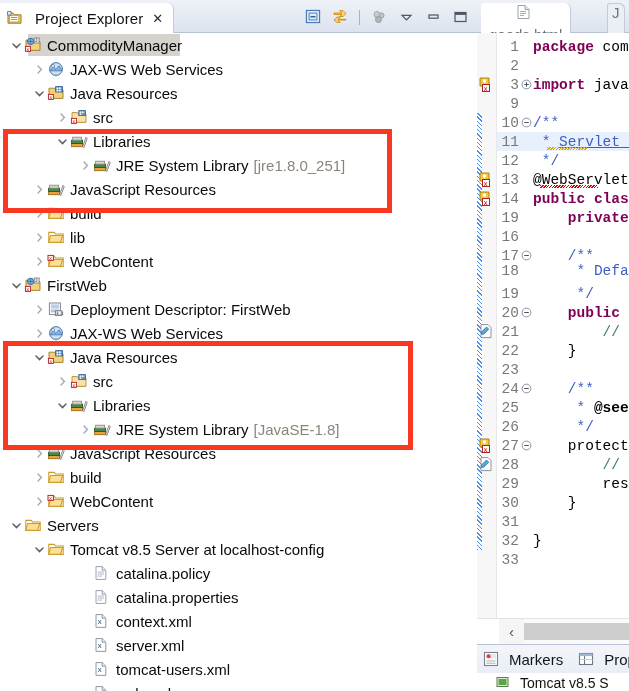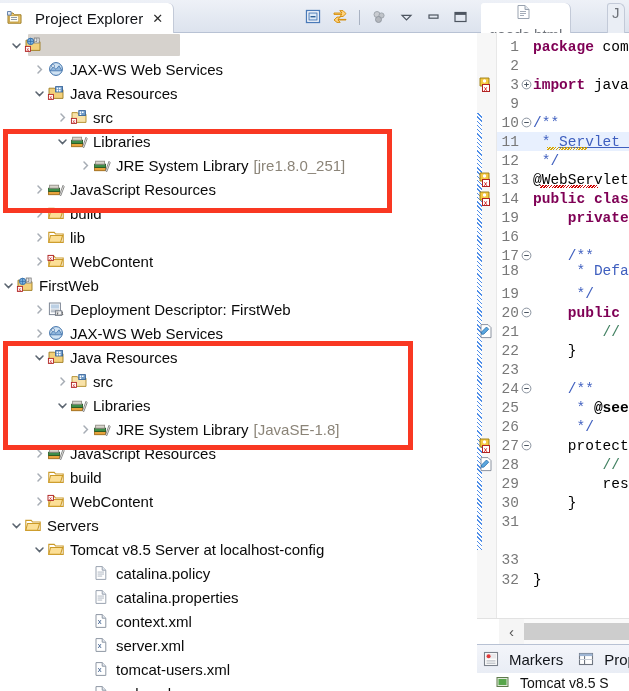--- a/index.html
+++ b/index.html
@@ -314,20 +314,21 @@
               <svg width="18" height="16" viewBox="0 0 18 16">
                 <path d="M2 3.2h5.6l1.3 1.6H16v8.6H2z" fill="#f3d07a" stroke="#9c7a20" stroke-width=".9"></path>
                 <circle cx="6.6" cy="4.4" r="3.2" fill="#7fb3e0" stroke="#2e6ba8" stroke-width=".9"></circle>
                 <path d="M3.4 4.4h6.4M6.6 1.2v6.4" stroke="#2e6ba8" stroke-width=".8"></path>
                 <rect x="10.2" y="1" width="5" height="5" fill="#e8e8e8" stroke="#7a7a7a" stroke-width=".8"></rect>
                 <text x="11" y="5.4" font-size="4.6" fill="#2b2b2b" font-family="monospace">J</text>
                 <rect x="1.4" y="9.4" width="5" height="5" fill="#ffffff" stroke="#b02222" stroke-width=".9"></rect>
                 <text x="2.2" y="13.6" font-size="5" fill="#cc0000" font-family="monospace">x</text>
               </svg>
             </span>
+            <span class="lbl">CommodityManager</span>
           </div>
         </div>
         <div class="row">
           <div class="content" style="padding-left: 31px;">
             <span class="twisty">
               <svg width="11" height="11" viewBox="0 0 11 11">
                 <path d="M4 2l3.4 3.5L4 9" fill="none" stroke="#a7adb5" stroke-width="1.5" stroke-linecap="round"></path>
               </svg>
             </span>
             <span class="icon">
@@ -482,21 +483,21 @@
                 <path d="M1.8 3.4h5.4L8.6 5h7.6v8.4H1.8z" fill="#ffffff" stroke="#cb9a28" stroke-width="1.1"></path>
                 <path d="M3.6 6.4h12l-2 6.8H1.8z" fill="#fcdf96" stroke="#cb9a28" stroke-width="1.05"></path>
                 <rect x="1" y="2.4" width="5.4" height="5" fill="#ffffff" stroke="#b02222" stroke-width=".95"></rect>
                 <text x="1.9" y="6.9" font-size="5.2" fill="#cc0000" font-family="monospace">x</text>
               </svg>
             </span>
             <span class="lbl">WebContent</span>
           </div>
         </div>
         <div class="row">
-          <div class="content" style="">
+          <div class="content" style="padding-left: 8px;">
             <span class="twisty">
               <svg width="11" height="11" viewBox="0 0 11 11">
                 <path d="M2 4l3.5 3.6L9 4" fill="none" stroke="#5b6570" stroke-width="1.5" stroke-linecap="round"></path>
               </svg>
             </span>
             <span class="icon">
               <svg width="18" height="16" viewBox="0 0 18 16">
                 <path d="M2 3.2h5.6l1.3 1.6H16v8.6H2z" fill="#f3d07a" stroke="#9c7a20" stroke-width=".9"></path>
                 <circle cx="6.6" cy="4.4" r="3.2" fill="#7fb3e0" stroke="#2e6ba8" stroke-width=".9"></circle>
                 <path d="M3.4 4.4h6.4M6.6 1.2v6.4" stroke="#2e6ba8" stroke-width=".8"></path>
@@ -884,21 +885,21 @@
                 <circle cx="5.5" cy="5.5" r="4.4" fill="#ffffff" stroke="#7e8794" stroke-width=".9"></circle>
                 <rect x="3.2" y="5" width="4.6" height="1" fill="#4a5562"></rect>
               </svg></span><span class="ctext"><span class="plain">    protecte</span></span></div>
           <div class="code-line" style="top: 422px;"><span style="position:absolute;left:1px;top:1px"><svg width="16" height="16" viewBox="0 0 16 16">
                 <path d="M3 1.6h7l3 3v10H3z" fill="#ffffff" stroke="#7f8896" stroke-width=".9"></path>
                 <path d="M3.5 9l5-5 2.2 2.2-5 5H3.5z" fill="#5aa7e0" stroke="#2a6ea8" stroke-width=".8"></path>
               </svg></span><span class="lnum">28</span><span class="ctext"><span class="cmt">        // T</span></span></div>
           <div class="code-line" style="top: 441px;"><span class="lnum">29</span><span class="ctext"><span class="plain">        resp</span></span></div>
           <div class="code-line" style="top: 460px;"><span class="lnum">30</span><span class="ctext"><span class="plain">    }</span></span></div>
           <div class="code-line" style="top: 479px;"><span class="lnum">31</span><span class="ctext"><span class="plain"></span></span></div>
-          <div class="code-line" style="top: 498px; margin-top: 39px;"><span class="lnum">32</span><span class="ctext"><span class="plain">}</span></span></div>
+          <div class="code-line" style="top: 498px;"><span class="lnum">32</span><span class="ctext"><span class="plain">}</span></span></div>
           <div class="code-line" style="top: 517px;"><span class="lnum">33</span><span class="ctext"><span class="plain"></span></span></div>
           <div class="squiggle y" style="left: 70px; width: 40px; top: 114px;"></div>
           <div class="squiggle" style="left: 63px; width: 58px; top: 152px;"></div>
         </div>
     </div>
 
     <div id="hscroll">
       <div class="hs-left-pad"></div>
       <div class="hs-arrow">‹</div>
       <div class="hs-thumb"></div>

